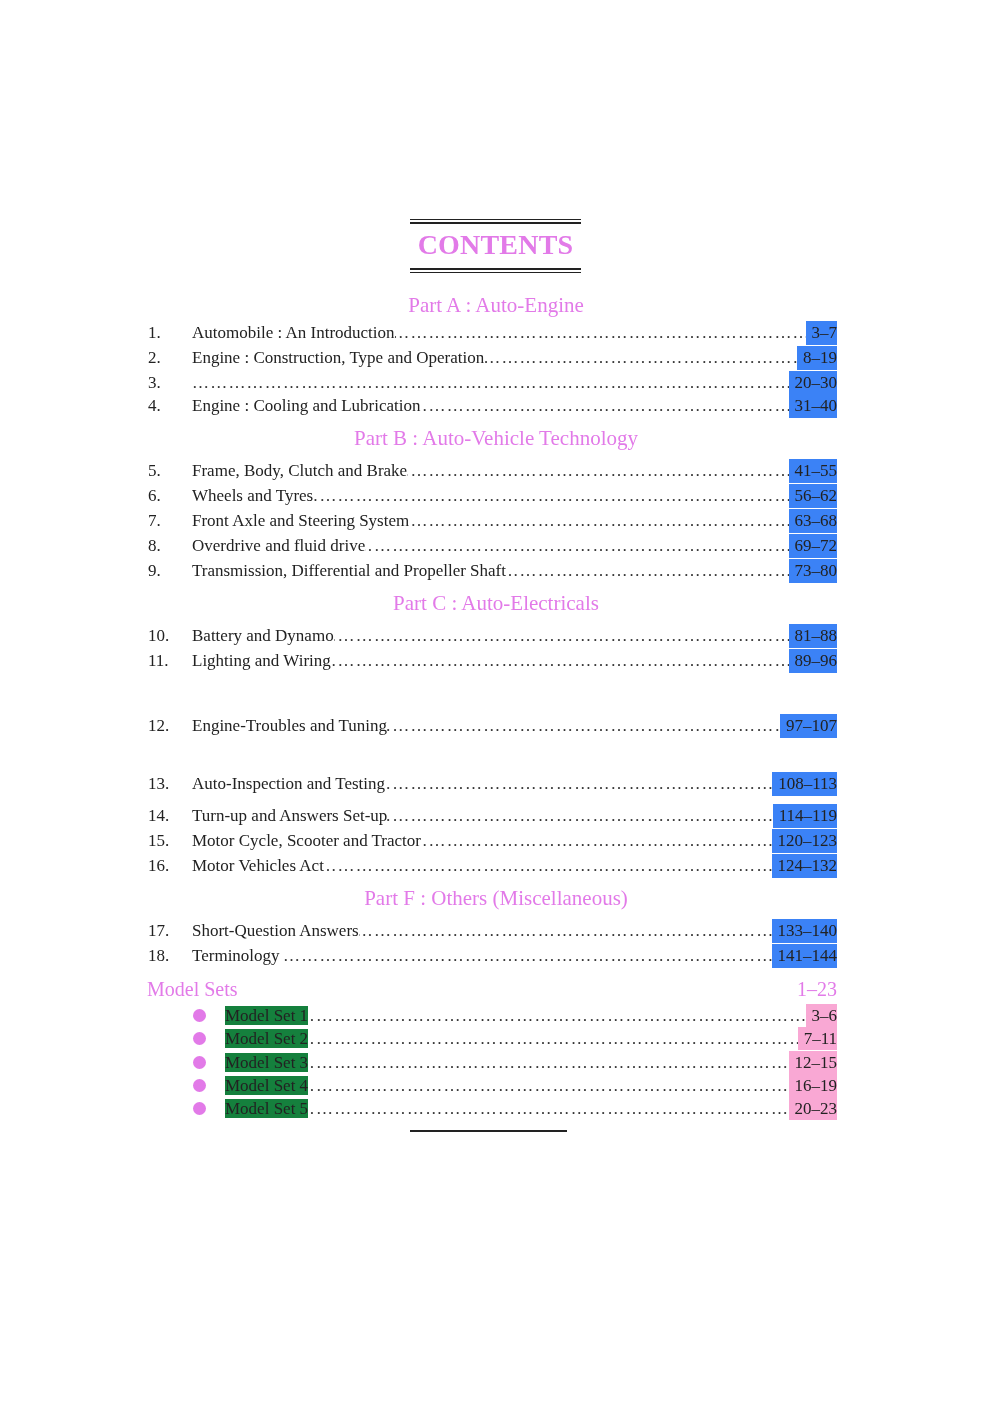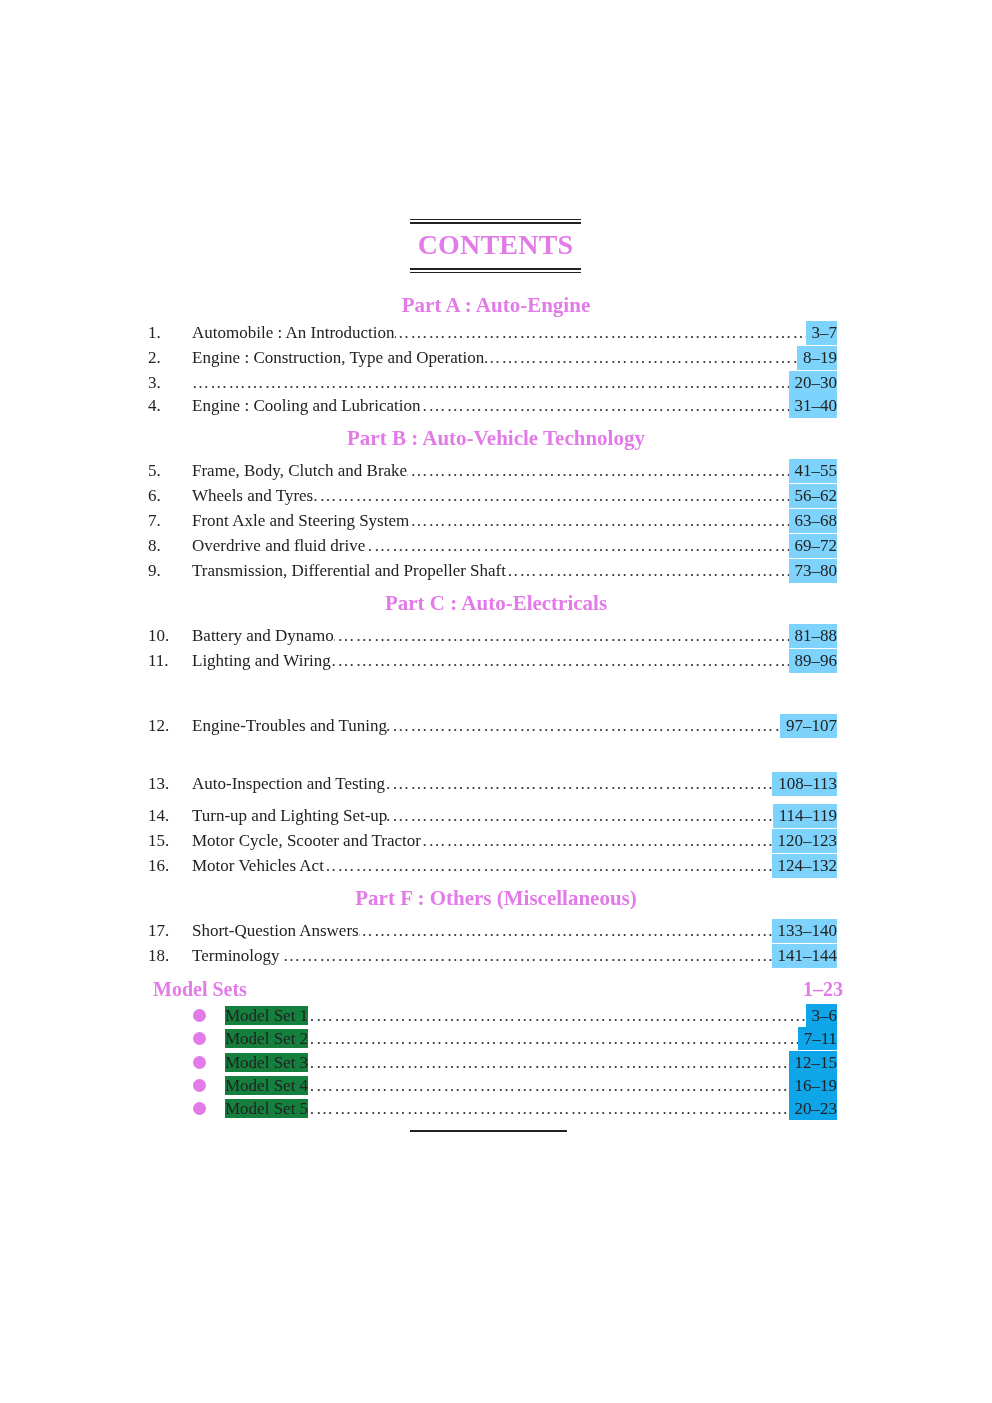--- a/index.html
+++ b/index.html
@@ -5,38 +5,38 @@
   html, body { margin: 0; padding: 0; background: #ffffff; }
   body { width: 992px; height: 1403px; position: relative; font-family: "Liberation Serif", "DejaVu Serif", serif; color: #222; overflow: hidden; }
   .page { position: absolute; left: 0; top: 0; width: 992px; height: 1403px; }
 
   .title-block { position: absolute; left: 410px; top: 219px; width: 171px; text-align: center; }
   .rule-thin { height: 1px; background: #222; }
   .rule-thick { height: 2px; background: #222; }
   .gap2 { height: 2px; }
   .title { color: #e27ae8; font-weight: bold; font-size: 28px; line-height: 34px; margin: 4px 0 6px 0; letter-spacing: 0.2px; }
 
-  .part-heading { position: absolute; left: 0; width: 992px; text-align: center; color: #e27ae8; font-weight: bold; font-size: 21px; line-height: 26px; }
+  .part-heading { position: absolute; left: 0; width: 992px; text-align: center; color: #e27ae8; font-weight: normal; font-size: 21px; line-height: 26px; }
 
   .row { position: absolute; left: 148px; width: 689px; height: 24px; font-size: 17px; line-height: 24px; display: flex; }
   .row .num { width: 44px; flex: none; }
   .row .label { flex: 1; white-space: nowrap; overflow: hidden; position: relative; }
   .row .label .txt { background: #fff; padding-right: 0; }
   .row .label .dots { position: absolute; left: 0; right: 0; top: 0; white-space: nowrap; overflow: hidden; z-index: 0; letter-spacing: 1.2px; color: #333; }
   .row .label .txt { position: relative; z-index: 1; }
-  .row .pages { flex: none; text-align: left; padding-left: 6px; background: #7dd3fc; }
+  .row .pages { flex: none; text-align: left; padding-left: 6px; background: #3b82f6; }
 
-  .model-header { position: absolute; left: 153px; width: 690px; top: 976px; height: 26px; display: flex; justify-content: space-between; color: #e27ae8; font-weight: bold; font-size: 20px; line-height: 26px; }
+  .model-header { position: absolute; left: 147px; width: 690px; top: 976px; height: 26px; display: flex; justify-content: space-between; color: #e27ae8; font-weight: normal; font-size: 20px; line-height: 26px; }
 
   .mrow { position: absolute; left: 193px; width: 644px; height: 23px; font-size: 17px; line-height: 23px; display: flex; }
   .mrow .bullet { width: 13px; height: 13px; border-radius: 50%; background: #e27ae8; margin-top: 5px; flex: none; }
   .mrow .label { margin-left: 19px; flex: 1; white-space: nowrap; overflow: hidden; position: relative; }
   .mrow .label .txt { position: relative; z-index: 1; background: #15803d; }
   .mrow .label .dots { position: absolute; left: 0; right: 0; top: 0; white-space: nowrap; overflow: hidden; letter-spacing: 1.2px; color: #333; }
-  .mrow .pages { flex: none; padding-left: 6px; text-align: right; background: #0ea5e9; }
+  .mrow .pages { flex: none; padding-left: 6px; text-align: right; background: #f9a8d4; }
 
   .end-rule { position: absolute; left: 410px; top: 1130px; width: 157px; height: 2px; background: #222; }
 </style>
 </head>
 <body>
 
 <div class="page">
 
   <div class="title-block">
     <div class="rule-thin"></div>
@@ -115,21 +115,21 @@
     <span class="pages">97–107</span>
   </div>
   <div class="row" style="top:772px">
     <span class="num">13.</span>
     <span class="label"><span class="dots">……………………………………………………………………………………………………………</span><span class="txt">Auto-Inspection and Testing</span></span>
     <span class="pages">108–113</span>
   </div>
 
   <div class="row" style="top:804px">
     <span class="num">14.</span>
-    <span class="label"><span class="dots">……………………………………………………………………………………………………………</span><span class="txt">Turn-up and Lighting Set-up</span></span>
+    <span class="label"><span class="dots">……………………………………………………………………………………………………………</span><span class="txt">Turn-up and Answers Set-up</span></span>
     <span class="pages">114–119</span>
   </div>
   <div class="row" style="top:829px">
     <span class="num">15.</span>
     <span class="label"><span class="dots">……………………………………………………………………………………………………………</span><span class="txt">Motor Cycle, Scooter and Tractor</span></span>
     <span class="pages">120–123</span>
   </div>
   <div class="row" style="top:854px">
     <span class="num">16.</span>
     <span class="label"><span class="dots">……………………………………………………………………………………………………………</span><span class="txt">Motor Vehicles Act</span></span>

